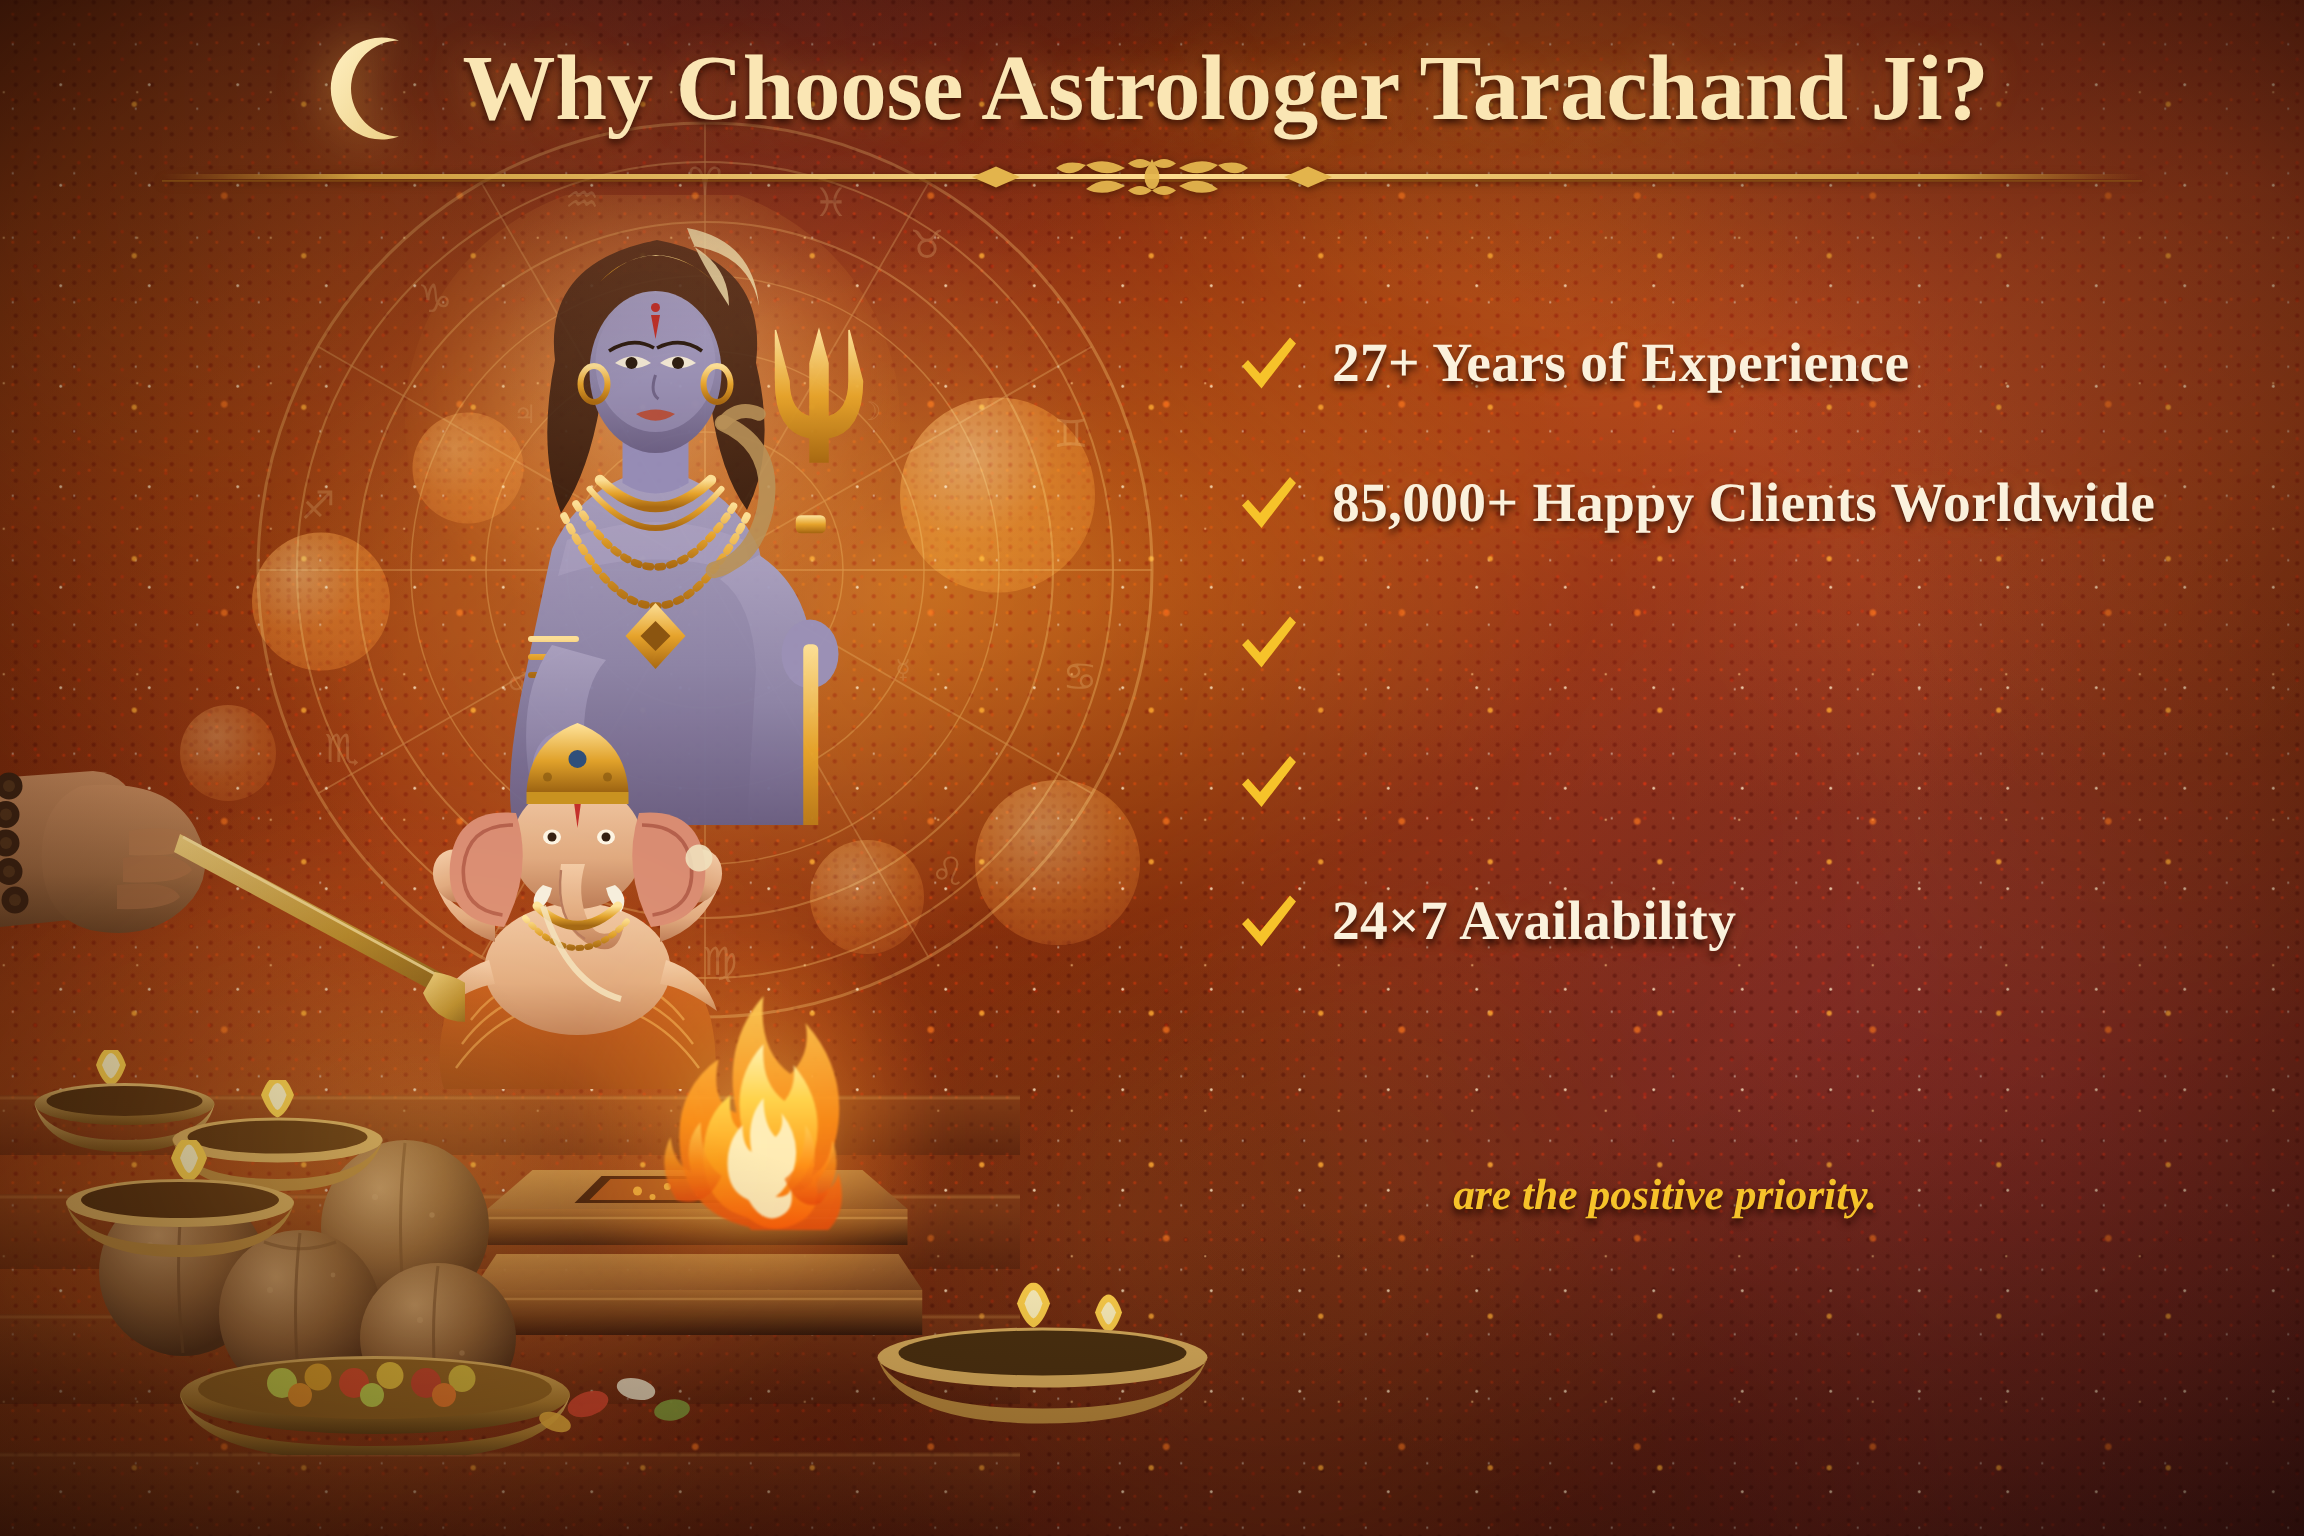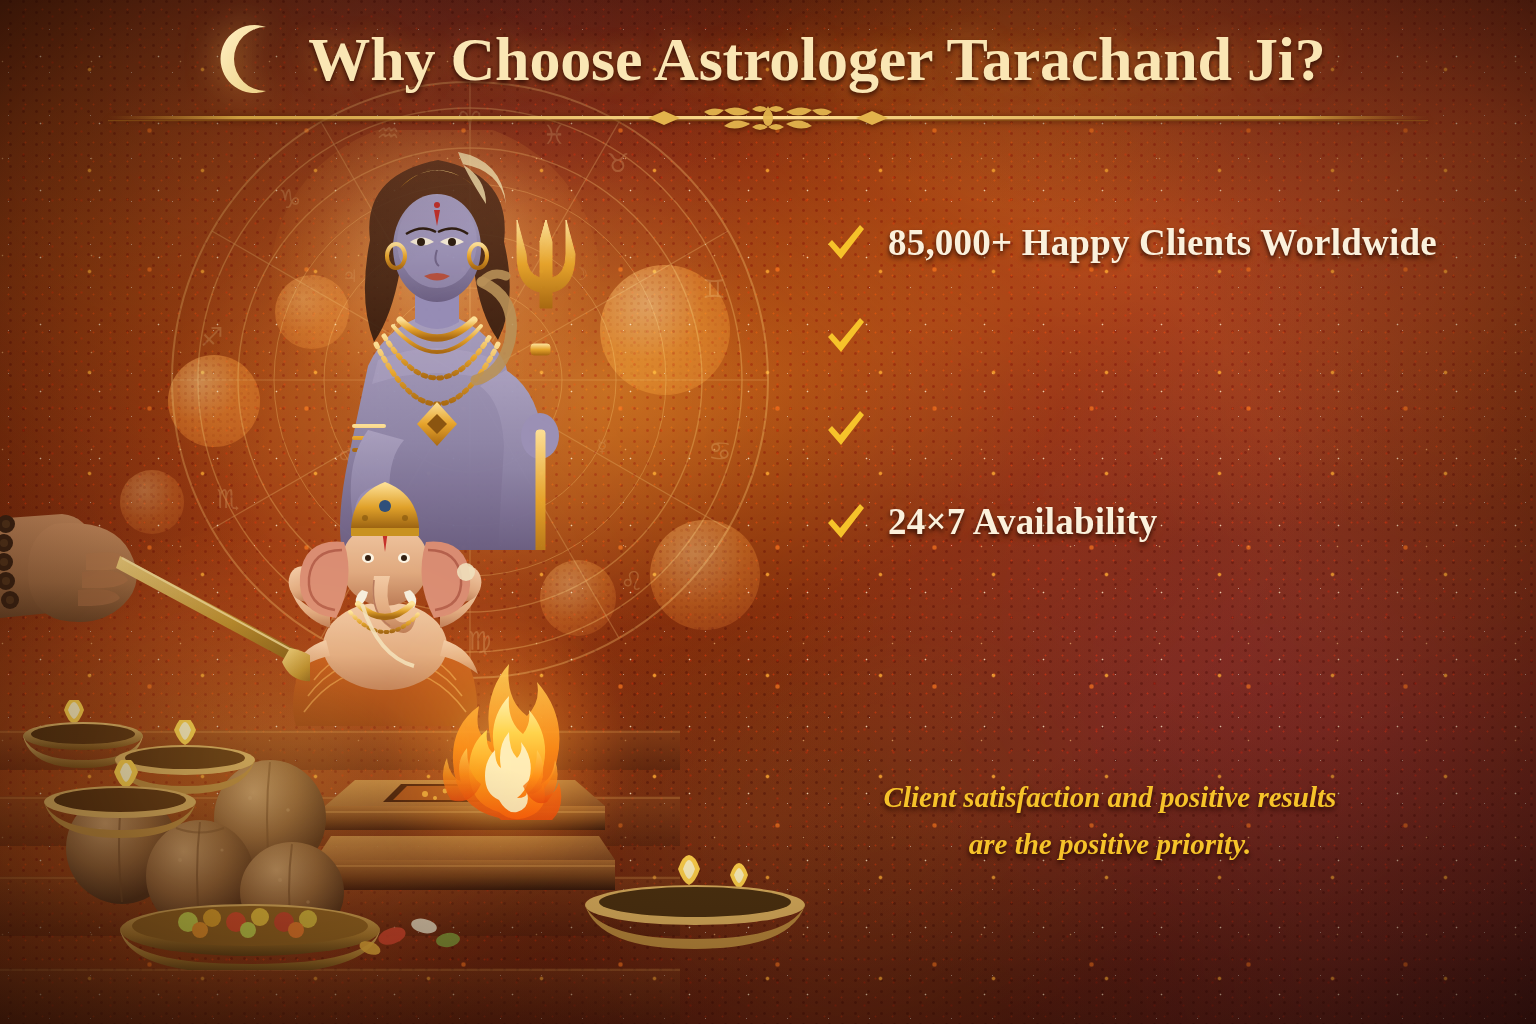--- a/index.html
+++ b/index.html
@@ -718,20 +718,28 @@
         <path d="M44 -8 q12 -4 20 2 q-10 8 -20 -2Z"></path>
         <path d="M-44 -8 q-12 -4 -20 2 q10 8 20 -2Z"></path>
         <ellipse cx="0" cy="0" rx="5" ry="8"></ellipse>
         <path d="M0 -12 l3 6 l-3 6 l-3 -6Z"></path>
       </g>
     </svg>
   </div>
 
   <div class="features">
 
+    <div class="feature">
+      <span class="check-icon">
+        <svg viewBox="0 0 42 42">
+            <path d="M4 22 L8 18 L16 27 L36 3 L40 7 L17 37Z" fill="#F6C32A"></path>
+          </svg>
+      </span>
+      <span class="feature-label">27+ Years of Experience</span>
+    </div>
 
     <div class="feature">
       <span class="check-icon">
         <svg viewBox="0 0 42 42">
             <path d="M4 22 L8 18 L16 27 L36 3 L40 7 L17 37Z" fill="#F6C32A"></path>
           </svg>
       </span>
       <span class="feature-label">85,000+ Happy Clients Worldwide</span>
     </div>
 
@@ -757,17 +765,16 @@
         <svg viewBox="0 0 42 42">
             <path d="M4 22 L8 18 L16 27 L36 3 L40 7 L17 37Z" fill="#F6C32A"></path>
           </svg>
       </span>
       <span class="feature-label">24×7 Availability</span>
     </div>
 
   </div>
 
   <div class="tagline">
-    <span class="l1">Client satisfaction and positive results</span>
     <span class="l2">are the positive priority.</span>
   </div>
 
 </div>
 
 </body></html>

